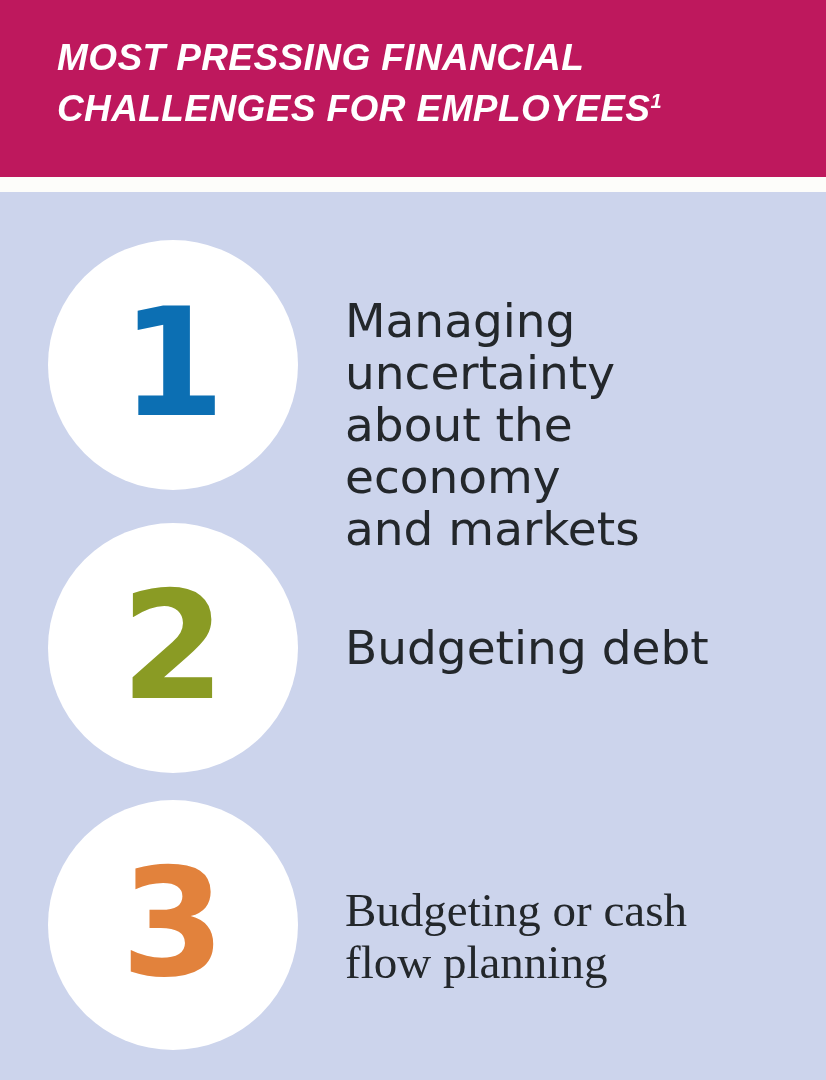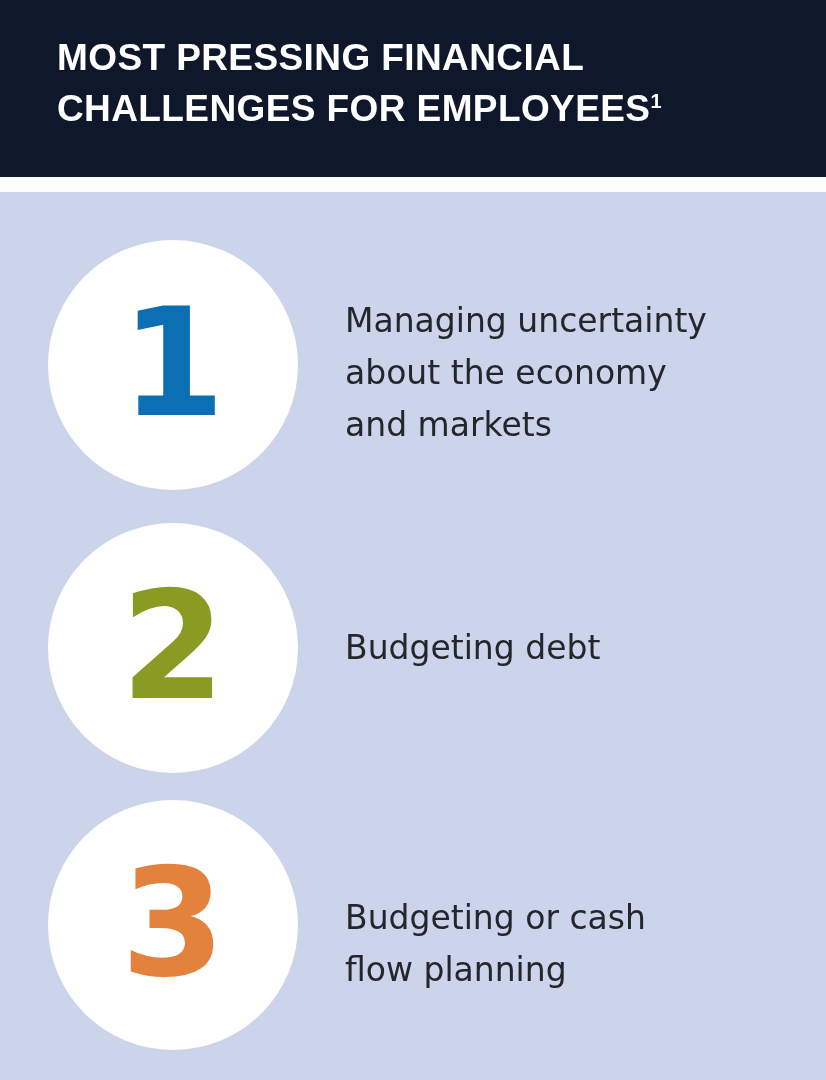--- a/index.html
+++ b/index.html
@@ -104,34 +104,34 @@
   .badge-number.n2 { color: #8a9b24; }
   .badge-number.n3 { color: #e2823c; }
 
   .item-text {
     position: absolute;
     left: 345px;
     width: 430px;
     color: #23272b;
     font-family: "DejaVu Sans", sans-serif;
     font-weight: normal;
-    font-size: 33px;
+    font-size: 47px;
     line-height: 52px;
     white-space: pre-line;
   }
   .item-row.row-1 .item-text { top: 55px; }
   .item-row.row-2 .item-text { top: 99px; }
-  .item-row.row-3 .item-text { top: 92px; }
+  .item-row.row-3 .item-text { top: 84px; font-family: Liberation Serif, serif; }
 </style>
 </head>
 <body>
 
 <div id="infographic">
 
-  <div class="header-bar" style="background: #0f172a;">
+  <div class="header-bar" style="background: #be185d; font-style: italic;">
     <div class="header-title" style="color: rgb(255, 255, 255);"><span>MOST PRESSING FINANCIAL</span>
 <span>CHALLENGES FOR EMPLOYEES</span><span class="sup">1</span></div>
   </div>
 
   <div class="header-gap"></div>
 
   <div class="body-panel" style="background: rgb(204, 212, 236);">
 
     <div class="item-row row-1">
       <div class="badge-circle" style="background: rgb(255, 255, 255);">

